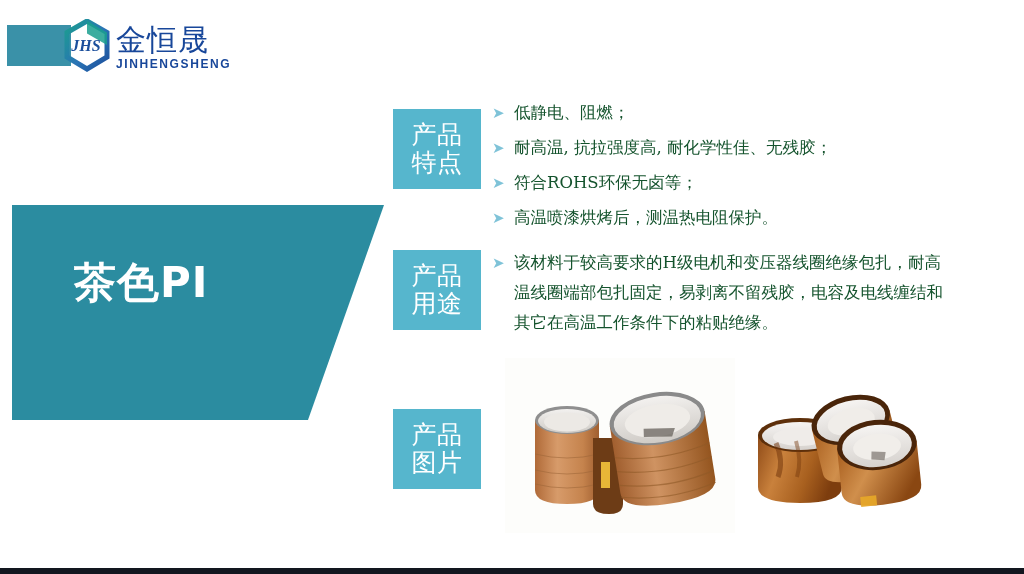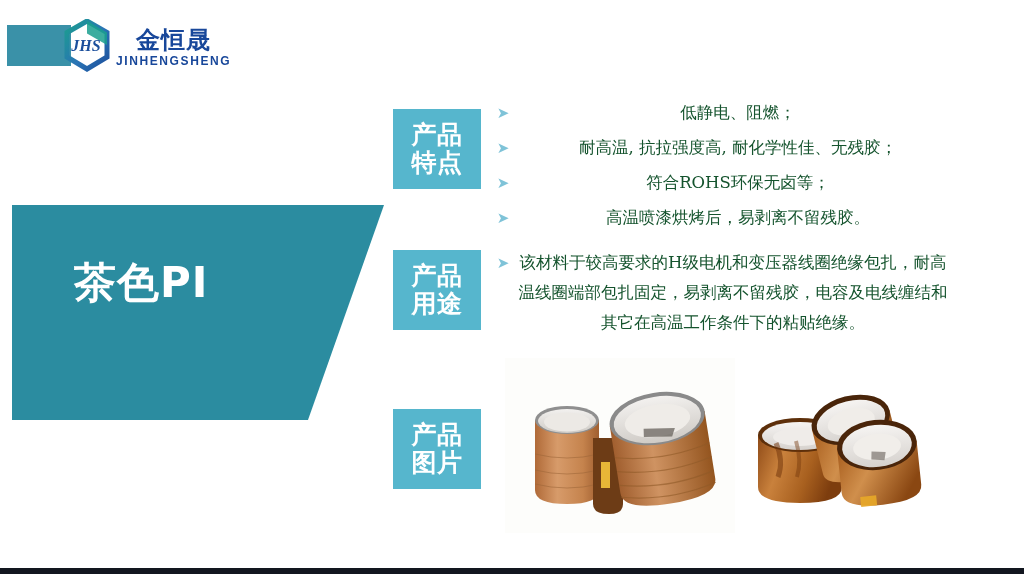--- a/index.html
+++ b/index.html
@@ -9,21 +9,20 @@
   }
   body {
     font-family: "Liberation Sans", "DejaVu Sans", sans-serif;
   }
   #slide {
     position: relative;
     width: 1024px;
     height: 574px;
     background: #ffffff;
     overflow: hidden;
-    text-align: center;
   }
 
   
   .bottom-rule {
     position: absolute;
     left: 0;
     bottom: 0;
     width: 1024px;
     height: 6px;
     background: #12161f;
@@ -55,22 +54,22 @@
   }
   .logo-mark svg { display: block; }
   .logo-text {
     display: flex;
     flex-direction: column;
     justify-content: center;
     padding-top: 2px;
   }
   .logo-cn {
     font-family: "DejaVu Sans", "Liberation Sans", sans-serif;
-    font-size: 24px;
-    font-weight: 700;
+    font-size: 30px;
+    font-weight: 400;
     line-height: 1;
     color: #18479a;
     letter-spacing: 1px;
   }
   .logo-en {
     font-family: "Liberation Sans", sans-serif;
     font-size: 12px;
     font-weight: 700;
     line-height: 1;
     color: #18479a;
@@ -106,21 +105,21 @@
     position: absolute;
     width: 88px;
     height: 80px;
     background: #56b6cd;
     display: flex;
     flex-direction: column;
     align-items: center;
     justify-content: center;
     color: #ffffff;
     font-family: "DejaVu Sans", "Liberation Sans", sans-serif;
-    font-weight: 700;
+    font-weight: 400;
     font-size: 25px;
     line-height: 1.12;
     letter-spacing: 0.5px;
   }
   .chip span { display: block; }
   #chip-features { left: 393px; top: 109px; }
   #chip-uses     { left: 393px; top: 250px; }
   #chip-images   { left: 393px; top: 409px; }
 
   
@@ -210,21 +209,21 @@
     <div class="bullet-row">
       <span class="bullet-marker">➤</span>
       <span class="bullet-text">耐高温, 抗拉强度高, 耐化学性佳、无残胶；</span>
     </div>
     <div class="bullet-row">
       <span class="bullet-marker">➤</span>
       <span class="bullet-text">符合ROHS环保无卤等；</span>
     </div>
     <div class="bullet-row">
       <span class="bullet-marker">➤</span>
-      <span class="bullet-text">高温喷漆烘烤后，易剥离不留残胶。</span>
+      <span class="bullet-text">高温喷漆烘烤后，测温热电阻保护。</span>
     </div>
   </div>
 
   <div class="chip" id="chip-uses">
     <span>产品</span>
     <span>用途</span>
   </div>
 
   <div class="bullet-list" id="uses-list">
     <div class="bullet-row">

